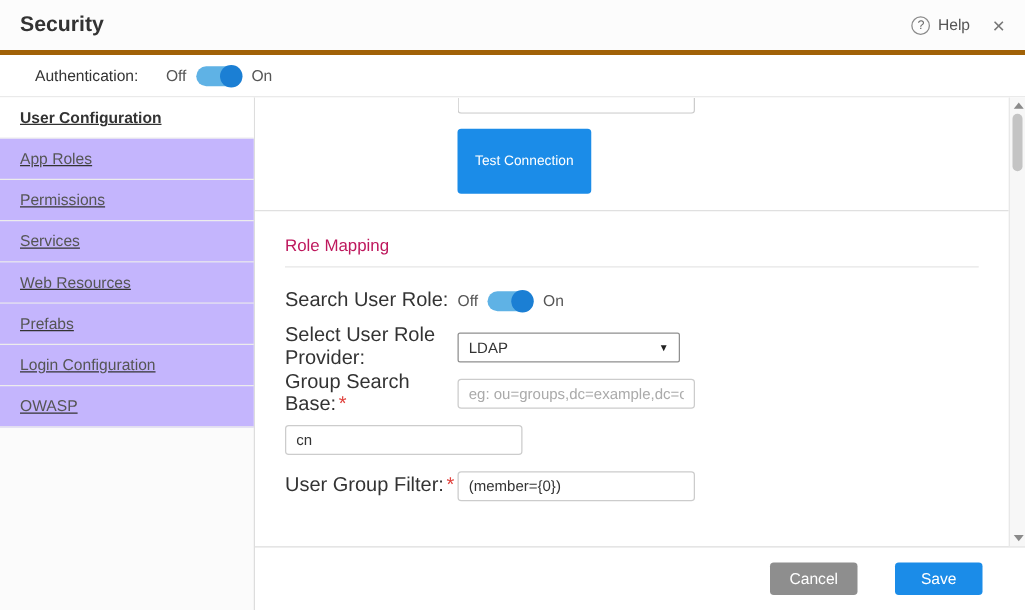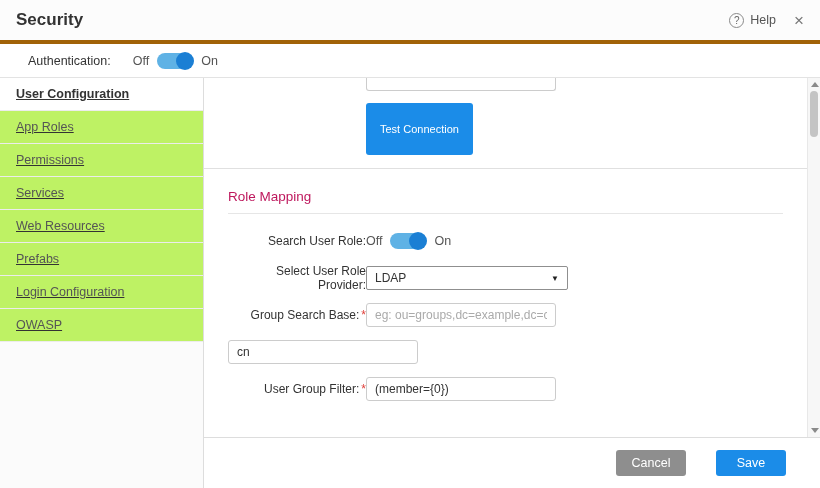--- a/index.html
+++ b/index.html
@@ -62,21 +62,21 @@
     width: 204px; flex: 0 0 204px;
     background: #fbfbfb;
     border-right: 1px solid #ddd;
     text-decoration: underline;
   }
   .side-item {
     padding: 9px 16px;
     border-bottom: 1px solid #ececec;
     color: #555;
     cursor: pointer;
-    background: #bef264;
+    background: #c4b5fd;
   }
   .side-item.active { background: #fff; color: #333; font-weight: bold; }
 
   .content { flex: 1; position: relative; display: flex; flex-direction: column; background: #fff; }
   .scroll-area { flex: 1; overflow: hidden; padding-right: 13px; }
 
   .top-block { padding: 0 24px; }
   .partial-input {
     margin-left: 138px; width: 190px; height: 13px;
     border-left: 1px solid #ccc; border-right: 1px solid #ccc; border-bottom: 1px solid #ccc;
@@ -92,32 +92,32 @@
 
   .hr-full { border-top: 1px solid #e0e0e0; margin-top: 13px; }
   .hr-bottom { border-top: 1px solid #e0e0e0; margin-top: 40px; }
 
   .section { padding: 0 24px; }
   .section-title { margin-top: 20px; font-size: 13.5px; color: #be185d; }
   .section-divider { border-bottom: 1px solid #e6e6e6; margin-top: 9px; }
 
   .frow { display: flex; align-items: center; margin-top: 11px; height: 26px; }
   .frow.first { margin-top: 14px; }
-  .flabel { width: 138px; flex: 0 0 138px; font-size: 12px; color: #333; text-align: right; }
+  .flabel { width: 138px; flex: 0 0 138px; font-size: 16px; color: #333; }
   .req { color: #e0413c; margin-left: 2px; }
   .control { width: 190px; }
   .txt-input {
     width: 190px; height: 24px;
     border: 1px solid #ccc; border-radius: 3px;
     padding: 0 8px; font-size: 12px; color: #333;
     font-family: "Liberation Sans", sans-serif;
   }
   .txt-input::placeholder { color: #aaa; }
   .select-box {
-    width: 202px; height: 24px;
+    width: 178px; height: 24px;
     border: 1px solid #8f8f8f; border-radius: 2px;
     display: flex; align-items: center; justify-content: space-between;
     padding: 3px 8px; font-size: 12px; color: #333; cursor: pointer; background: #fff;
   }
   .select-arrow { font-size: 8px; color: #222; }
 
   .tgl-row { display: flex; align-items: center; }
 
   
   .footer {

